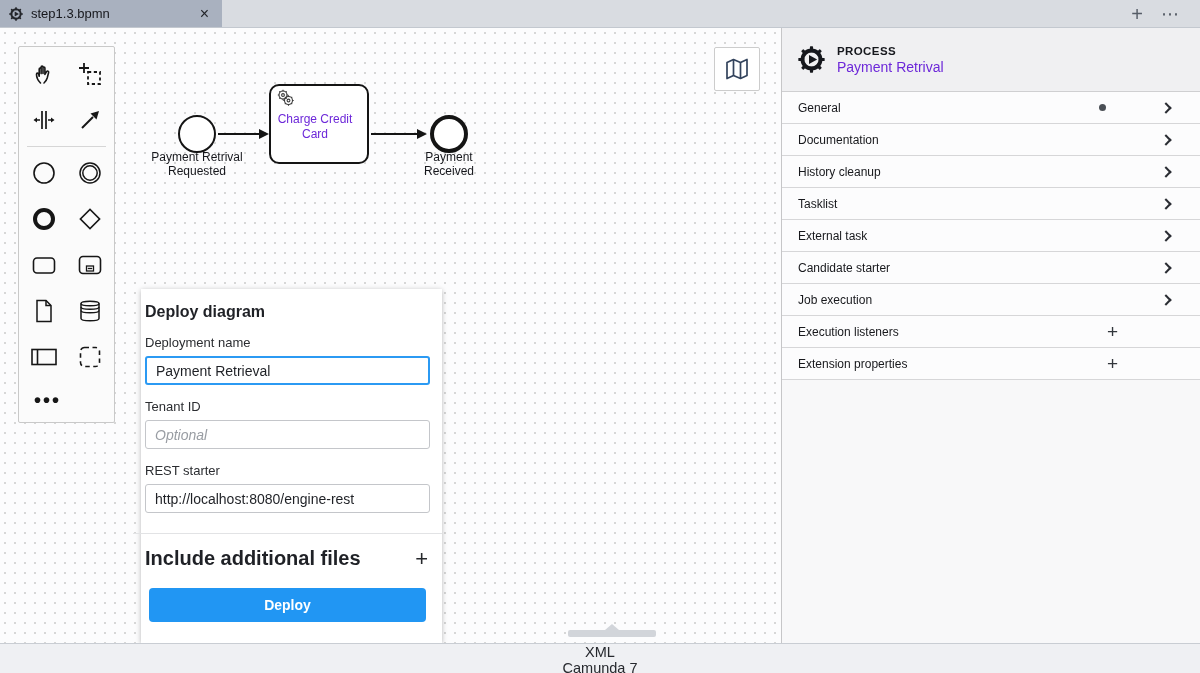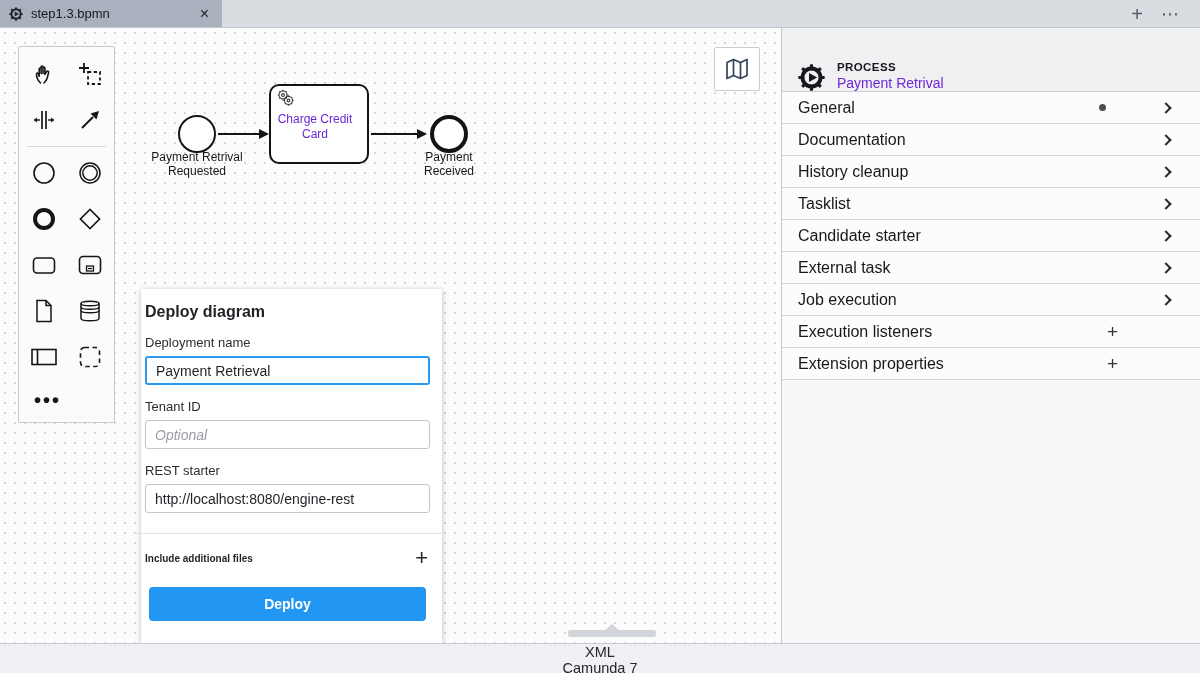--- a/index.html
+++ b/index.html
@@ -66,35 +66,35 @@
   .deploy-dialog { position:absolute; left:141px; top:261px; width:301px; height:354px; background:#fff;
                    box-shadow:0 1px 5px rgba(0,0,0,0.28); padding:14px 12px 0 4px; }
   .dd-title { font-size:16px; font-weight:bold; color:#1f2126; margin-bottom:4px; }
   .dd-label { font-size:13px; color:#2b2d31; margin:14px 0 6px; }
   .dd-input { width:100%; height:29px; font-family:"Liberation Sans",sans-serif; font-size:14px;
               color:#1f2126; padding:0 9px; border:1px solid #c4c6ca; border-radius:3px; background:#fff; outline:none; }
   .dd-input.focused { border:2px solid #2b9af3; }
   .dd-input::placeholder { color:#999da3; font-style:italic; }
   .dd-divider { border-top:1px solid #e2e3e5; margin:20px -12px 0 -12px; }
   .dd-files-row { display:flex; align-items:center; justify-content:space-between; padding:13px 2px 2px 0; }
-  .dd-files-label { font-size:10px; font-weight:bold; color:#1f2126; }
+  .dd-files-label { font-size:20px; font-weight:bold; color:#1f2126; }
   .dd-files-add { font-size:22px; font-weight:400; color:#26282c; cursor:pointer; line-height:1; }
   .dd-deploy-btn { display:block; width:277px; height:34px; margin:16px auto 0; background:#2196f3;
                    color:#fff; font-family:"Liberation Sans",sans-serif; font-size:14px; font-weight:bold;
                    border:none; border-radius:4px; cursor:pointer; }
 
   
   .props { flex:1; background:#f8f8f9; border-left:1px solid #c6c6c8; display:flex; flex-direction:column; }
   .props-header { height:64px; background:#f0f0f2; border-bottom:1px solid #cfcfd1; display:flex;
-                  align-items:flex-end; gap:12px; padding:0 16px; }
+                  align-items:center; gap:12px; padding:0 16px; }
   .props-type { font-size:11.5px; font-weight:bold; letter-spacing:0.4px; color:#16181d; }
   .props-name { font-size:14px; color:#6d28d9; margin-top:2px; }
   .props-row { height:32px; background:#fcfcfd; border-bottom:1px solid #d6d6d8; display:flex;
                align-items:center; padding:0 14px 0 16px; cursor:pointer; }
-  .props-row-label { font-size:16px; color:#17181c; flex:1; }
+  .props-row-label { font-size:12px; color:#17181c; flex:1; }
   .row-dot { width:7px; height:7px; border-radius:50%; background:#4a4f55; margin-right:56px; }
   .row-plus { font-size:19px; font-weight:400; color:#32363c; margin-right:56px; line-height:1; }
   .row-chevron { width:8px; height:8px; border-top:2px solid #2a2d33; border-right:2px solid #2a2d33;
                  transform:rotate(45deg); margin-right:4px; }
   .row-spacer { width:12px; }
 
   
   .status-bar { position:absolute; left:0; right:0; bottom:0; height:30px; background:#eff0f3;
                 border-top:1px solid #c9cdd3; display:flex; align-items:center; font-size:14.5px; color:#26282d;flex-direction:column; }
   .sb-item { padding:0 12px; cursor:pointer; display:flex; align-items:center; height:100%; }
@@ -345,26 +345,26 @@
         <span class="props-row-label">History cleanup</span>
         <span class="row-chevron"></span>
         <span class="row-spacer"></span>
       </div>
       <div class="props-row">
         <span class="props-row-label">Tasklist</span>
         <span class="row-chevron"></span>
         <span class="row-spacer"></span>
       </div>
       <div class="props-row">
+        <span class="props-row-label">External task</span>
+        <span class="row-chevron"></span>
+        <span class="row-spacer"></span>
+      </div>
+      <div class="props-row">
         <span class="props-row-label">Candidate starter</span>
-        <span class="row-chevron"></span>
-        <span class="row-spacer"></span>
-      </div>
-      <div class="props-row">
-        <span class="props-row-label">External task</span>
         <span class="row-chevron"></span>
         <span class="row-spacer"></span>
       </div>
       <div class="props-row">
         <span class="props-row-label">Job execution</span>
         <span class="row-chevron"></span>
         <span class="row-spacer"></span>
       </div>
       <div class="props-row">
         <span class="props-row-label">Execution listeners</span>

